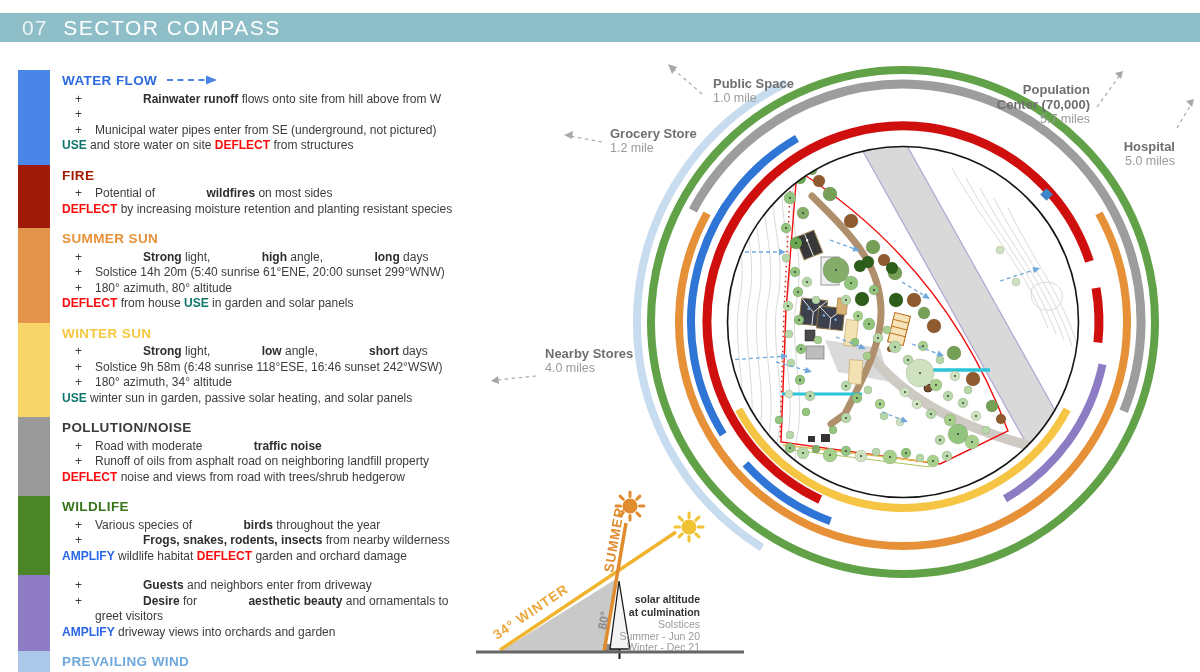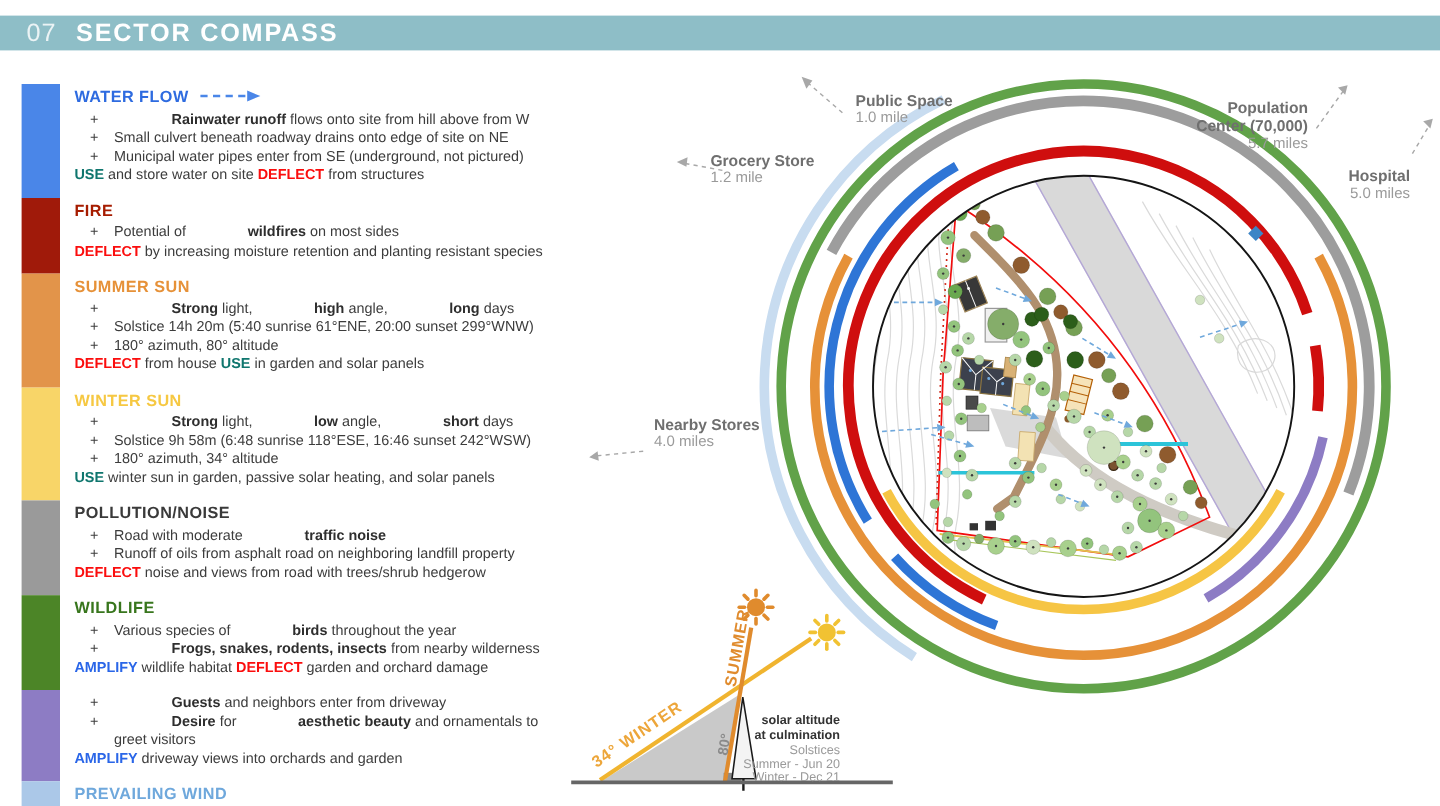--- a/index.html
+++ b/index.html
@@ -2,41 +2,41 @@
 <html><head>
 <meta charset="utf-8">
 <style>
   html,body{margin:0;padding:0;background:#fff;}
   .page{position:relative;width:1200px;height:672px;background:#fff;overflow:hidden;
         font-family:"Liberation Sans",sans-serif;}
   
   .header-bar{position:absolute;left:0;top:13px;width:1200px;height:29px;background:#8ebec7;
               display:flex;align-items:center;padding-left:22px;box-sizing:border-box;}
   .header-num{color:rgba(255,255,255,.82);font-size:21px;font-weight:400;margin-right:16px;letter-spacing:1px;}
-  .header-title{color:#fff;font-size:21px;font-weight:bold;letter-spacing:1.5px;}
+  .header-title{color:#fff;font-size:21px;font-weight:normal;letter-spacing:1.5px;}
   
   .legend{position:absolute;left:18px;top:70px;width:452px;}
   .section{display:flex;align-items:stretch;}
   .bar{width:32px;flex:0 0 32px;}
   .content{padding:3px 0 11px 12px;font-size:12px;color:#3c3c3c;line-height:15.5px;}
   .title{font-weight:bold;font-size:13.5px;letter-spacing:.4px;margin-bottom:3px;display:flex;align-items:center;}
   .bullet{display:flex;}
   .plus{flex:0 0 20px;margin-left:13px;color:#3c3c3c;}
   .seg-b{font-weight:bold;color:#2e2e2e;padding-left:48px;}
   .seg-use{font-weight:bold;color:#0f766e;}
   .seg-deflect{font-weight:bold;color:#fb0d0d;text-align:center;}
   .seg-amplify{font-weight:bold;color:#2a66e8;}
   .warrow{margin-left:9px;display:inline-block;}
   
   .c-label{position:absolute;line-height:15px;}
   .c-label .l1{font-weight:bold;color:#6f6f6f;font-size:13px;}
   .c-label .l2{color:#9a9a9a;font-size:12.5px;}
   .c-label .lb{font-weight:bold;color:#6f6f6f;font-size:13px;}
   #lbl-public-space{left:713px;top:76px;}
-  #lbl-grocery-store{left:592px;top:126px;}
+  #lbl-grocery-store{left:610px;top:126px;}
   #lbl-population-center{left:940px;top:82px;width:150px;text-align:right;}
   #lbl-hospital{left:1045px;top:139px;width:130px;text-align:right;}
   #lbl-nearby-stores{left:545px;top:346px;}
   svg text{font-family:"Liberation Sans",sans-serif;}
 </style>
 </head>
 <body>
 
 <div class="page">
 
@@ -55,21 +55,20 @@
                 <line x1="1" y1="5" x2="40" y2="5" stroke="#4a86e8" stroke-width="2.2" stroke-dasharray="6,4.5"></line>
                 <polygon points="40,0.5 51,5 40,9.5" fill="#4a86e8"></polygon>
               </svg></span>
           </div>
           <div class="bullet">
             <span class="plus">+</span>
             <span><span class="seg-b">Rainwater runoff</span><span> flows onto site from hill above from W</span></span>
           </div>
           <div class="bullet">
             <span class="plus">+</span>
-            <span><span>Small culvert beneath roadway drains onto edge of site on NE</span></span>
           </div>
           <div class="bullet">
             <span class="plus">+</span>
             <span><span>Municipal water pipes enter from SE (underground, not pictured)</span></span>
           </div>
           <div class="footer"><span class="seg-use">USE</span><span> and store water on site </span><span class="seg-deflect">DEFLECT</span><span> from structures</span></div>
         </div>
       </div>
       <div class="section">
         <div class="bar" style="background: rgb(160, 26, 10);"></div>

